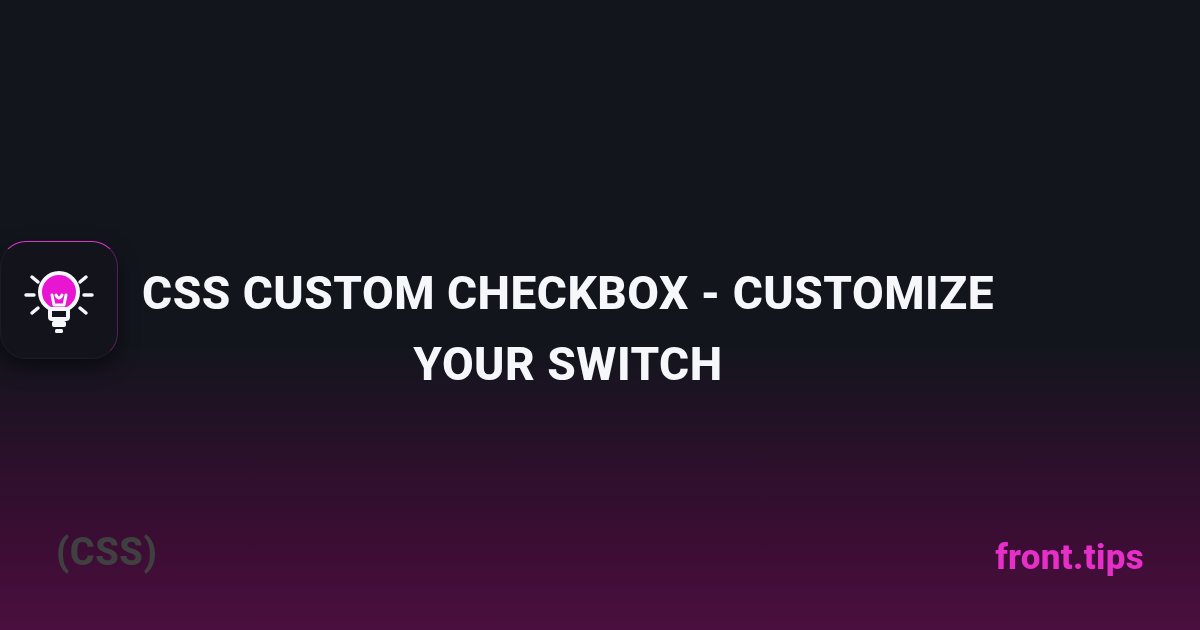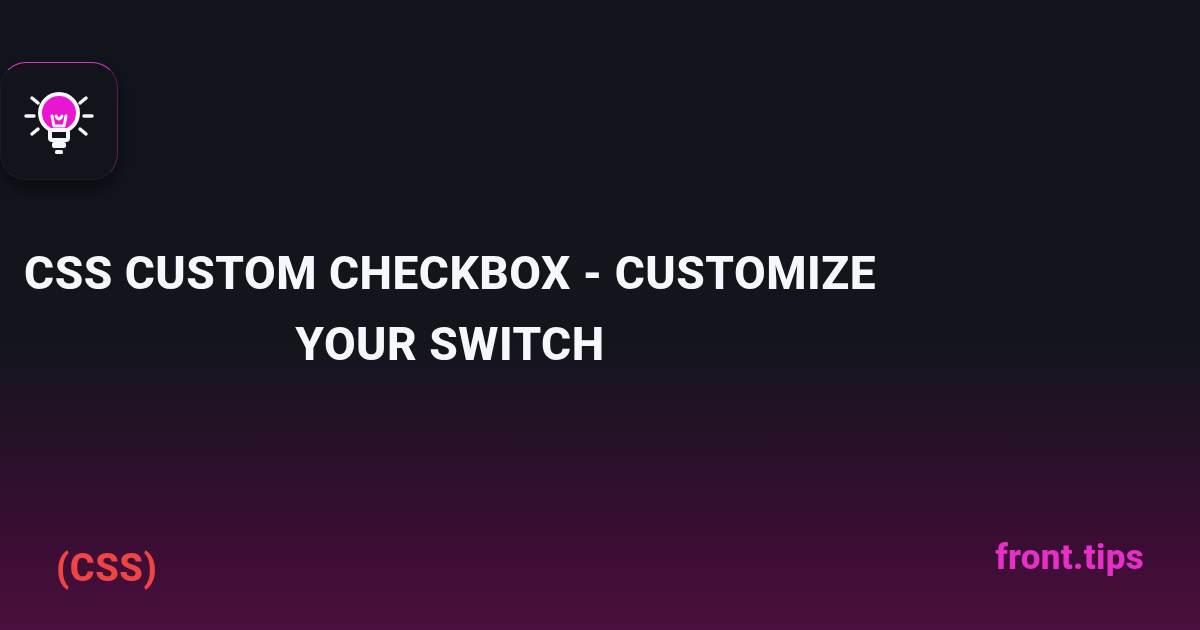--- a/index.html
+++ b/index.html
@@ -12,23 +12,22 @@
       height: 630px;
       background: linear-gradient(180deg, #13151d 0%, #13151d 55%, #3a0d33 85%, #4a0f3e 100%);
       font-family: -apple-system, BlinkMacSystemFont, 'Segoe UI', Roboto, Helvetica, Arial, sans-serif;
       position: relative;
       overflow: hidden;
     }
     .container {
       width: 100%;
       height: 100%;
       display: flex;
-      flex-direction: column;
-      align-items: flex-start;
-      padding-top: 62px;
+      align-items: center;
+      padding-top: 28px;
     }
     .icon-badge {
       width: 118px;
       height: 118px;
       background: #13141b;
       border-radius: 26px;
       border-top: 1px solid #d936c9;
       border-right: 1px solid rgba(217, 54, 201, 0.35);
       border-left: 1px solid rgba(255,255,255,0.04);
       border-bottom: 1px solid rgba(255,255,255,0.04);
@@ -44,22 +43,22 @@
       font-weight: 800;
       letter-spacing: 0.5px;
       text-align: center;
       line-height: 1.55;
       text-transform: uppercase;
       max-width: 900px;
     }
     .category {
       position: absolute;
       left: 56px;
-      bottom: 40px;
-      color: #ef4444;
+      bottom: 56px;
+      color: #404040;
       font-size: 38px;
       font-weight: 800;
       letter-spacing: 0.5px;
     }
     .brand {
       position: absolute;
       right: 56px;
       bottom: 52px;
       color: #e62fc9;
       font-size: 35px;

